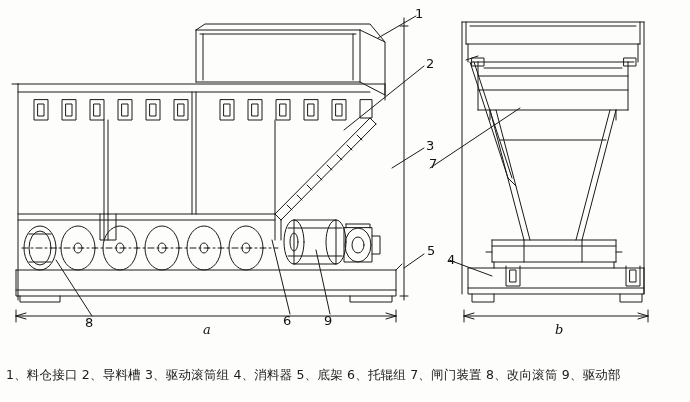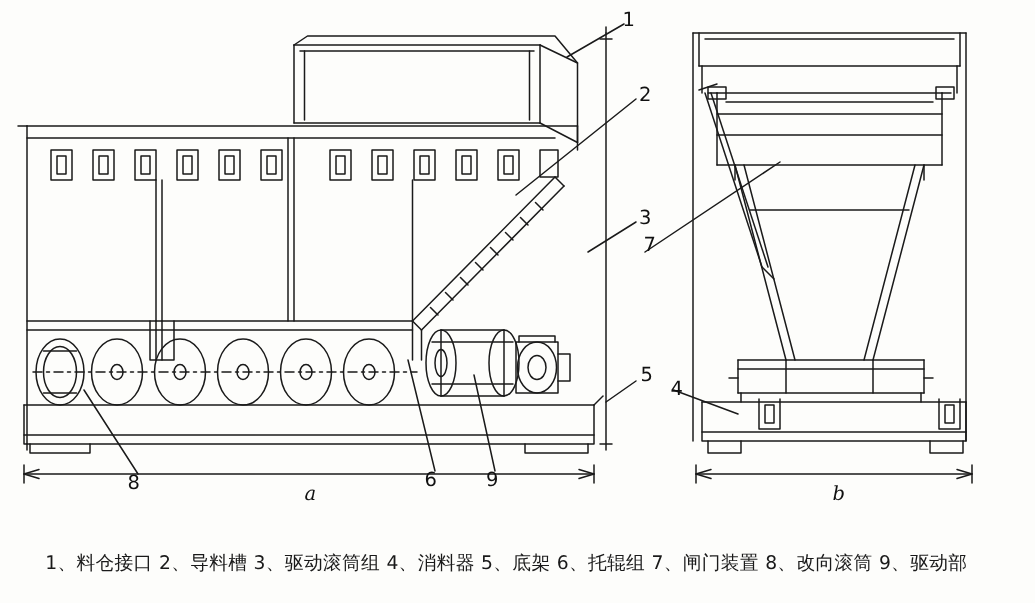--- a/index.html
+++ b/index.html
@@ -30,21 +30,21 @@
   .legend {
     position: absolute;
     left: 0;
     top: 366px;
     width: 675px;
     font-size: 12.5px;
     line-height: 17px;
     letter-spacing: 0.2px;
     padding: 0 6px;
     box-sizing: border-box;
-    text-align: center;
+    text-align: left;
     font-family: "DejaVu Sans", sans-serif;
   }
   .legend-line {
     white-space: nowrap;
     overflow: hidden;
   }
   .callout {
     position: absolute;
     font-size: 13px;
     font-family: "DejaVu Sans", sans-serif;

